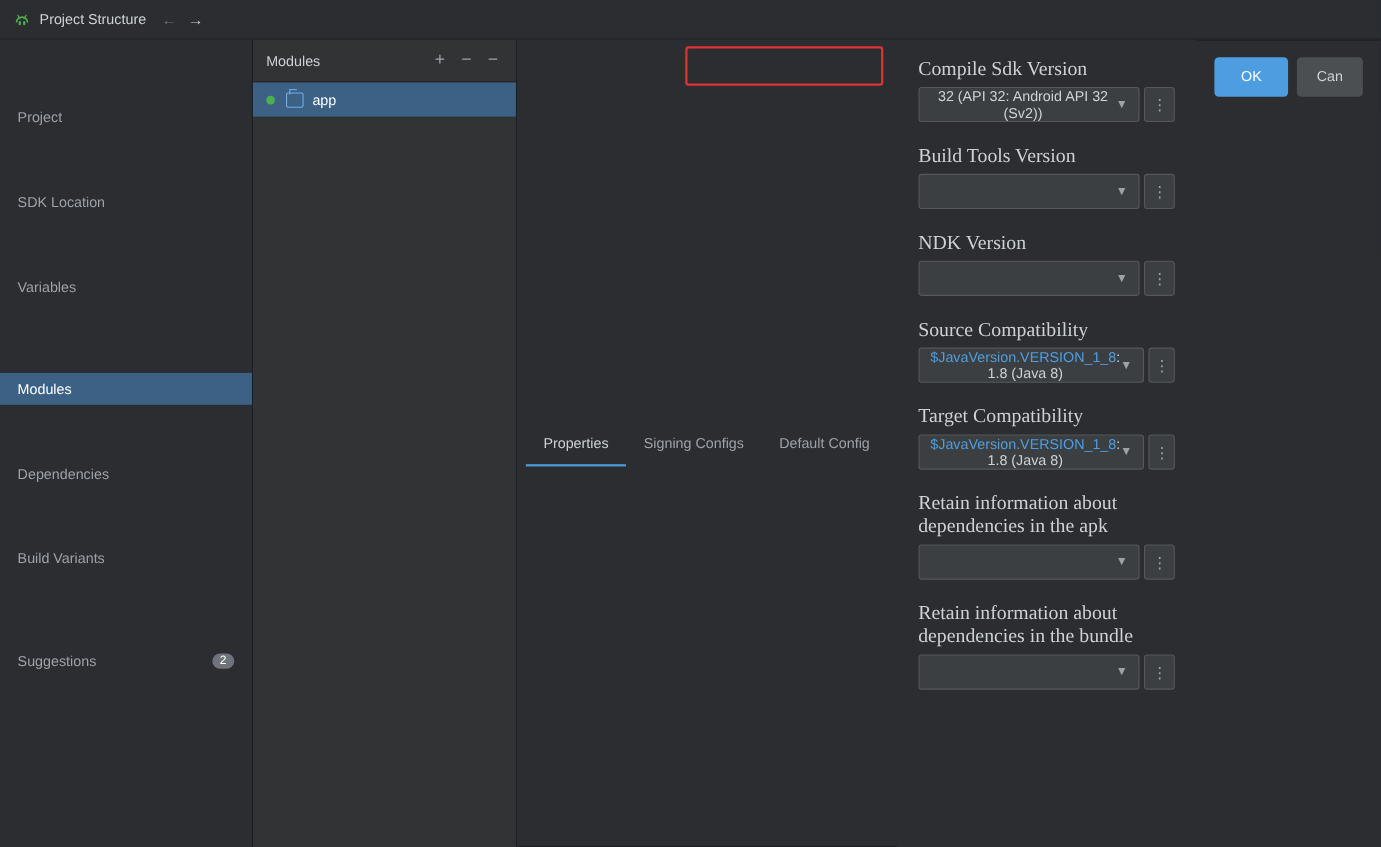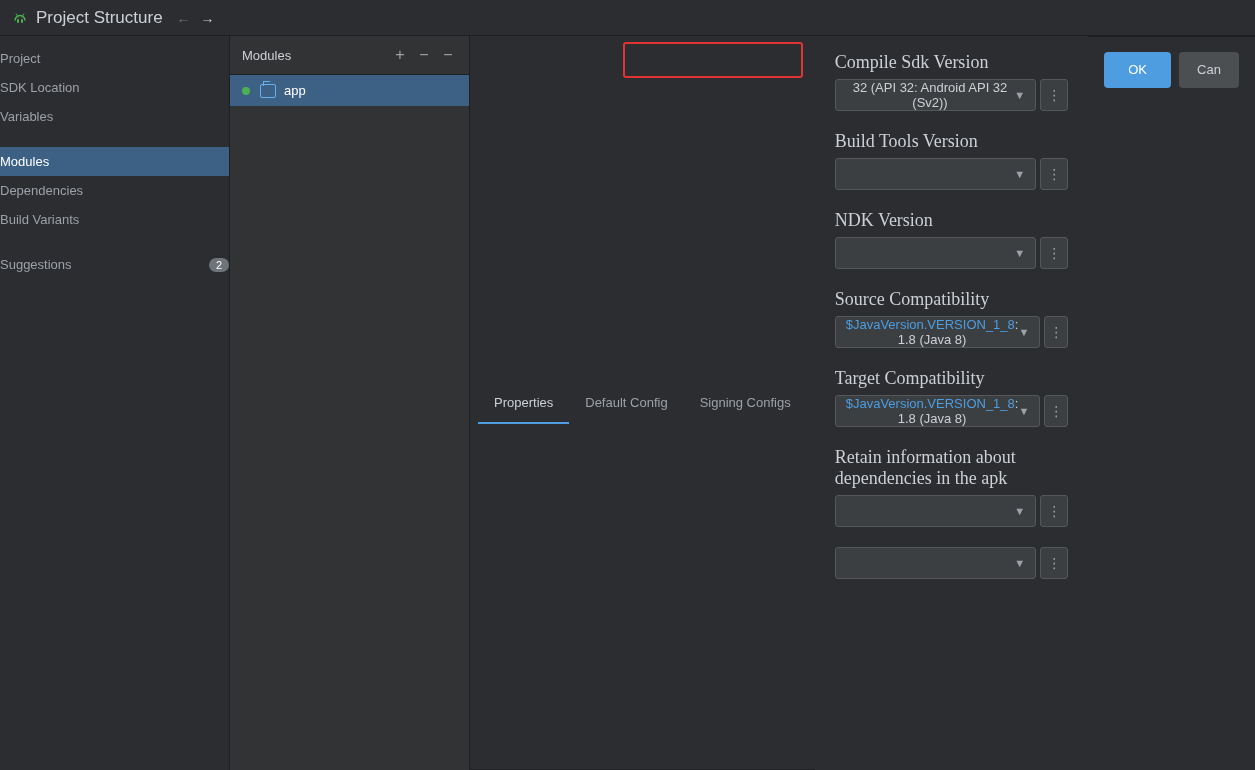--- a/index.html
+++ b/index.html
@@ -20,21 +20,21 @@
       background: #2b2d30;
       padding: 8px 12px;
       display: flex;
       align-items: center;
       gap: 8px;
       border-bottom: 1px solid #1e1f22;
       height: 36px;
     }
     .title-bar-title {
       color: #cdd1d6;
-      font-size: 17px;
+      font-size: 13px;
     }
     .title-bar-nav {
       display: flex;
       gap: 6px;
       margin-left: 4px;
     }
     .nav-arrow {
       color: #6f737a;
       cursor: pointer;
       font-size: 14px;
@@ -54,27 +54,28 @@
     
     .sidebar {
       width: 230px;
       background: #2b2d30;
       border-right: 1px solid #1e1f22;
       display: flex;
       flex-direction: column;
       padding-top: 8px;
     }
     .sidebar-item {
-      padding: 7px 0;
+      padding: 7px 16px;
       cursor: pointer;
       color: #9da1a8;
       font-size: 13px;
       display: flex;
       align-items: center;
       justify-content: space-between;
+      margin-top: 48px;
     }
     .sidebar-item.active {
       background: #3d6185;
       color: #ffffff;
     }
     .sidebar-badge {
       background: #6f737a;
       color: #fff;
       border-radius: 10px;
       padding: 1px 7px;
@@ -365,24 +366,24 @@
     </div>
   </div>
 
   <div class="content-panel">
 
     <div class="tabs-bar">
       <div class="tab active">
         <span>Properties</span>
       </div>
       <div class="tab">
+        <span>Signing Configs</span>
+      </div>
+      <div class="tab">
         <span>Default Config</span>
-      </div>
-      <div class="tab">
-        <span>Signing Configs</span>
       </div>
       <div class="tab-highlight-box"></div>
     </div>
 
     <div class="properties-content">
 
       <div class="field-group">
         <span class="field-label">Compile Sdk Version</span>
         <div class="field-row">
           <div class="field-select">
@@ -446,20 +447,21 @@
         <div class="field-row">
           <div class="field-select">
             <span class="field-select-value"></span>
             <span class="dropdown-arrow">▼</span>
           </div>
           <div class="field-action-btn">⋮</div>
         </div>
       </div>
 
       <div class="field-group">
+        <span class="field-label">Retain information about dependencies in the bundle</span>
         <div class="field-row">
           <div class="field-select">
             <span class="field-select-value"></span>
             <span class="dropdown-arrow">▼</span>
           </div>
           <div class="field-action-btn">⋮</div>
         </div>
       </div>
 
     </div>

